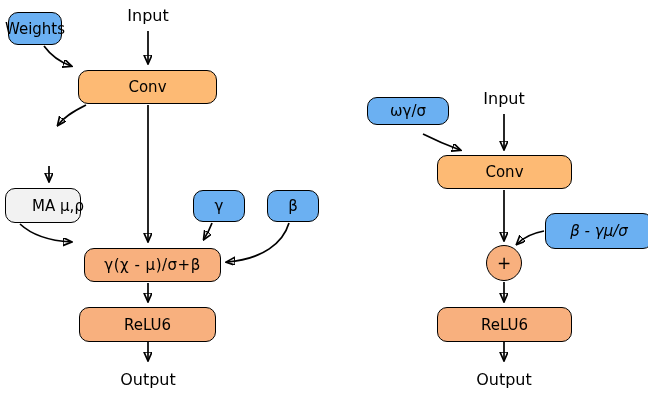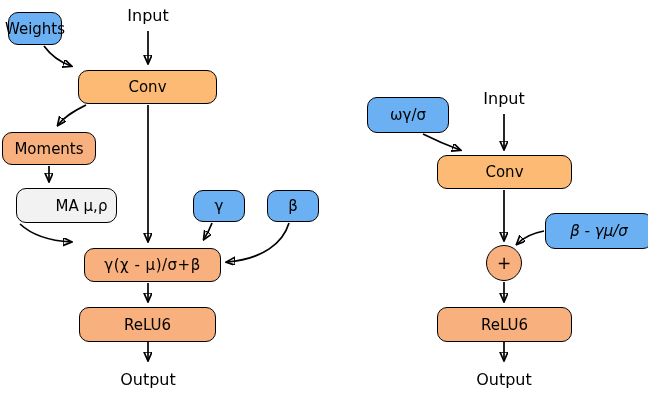--- a/index.html
+++ b/index.html
@@ -85,35 +85,34 @@
     <path d="M504 282 L504 301" marker-end="url(#ah)"></path>
     <path d="M504 342 L504 360" marker-end="url(#ah)"></path>
   </svg>
 
   <div class="flabel" style="left:118px; top:4px; width:60px; height:22px;">Input</div>
 
   <div class="node blue" style="left:8px; top:12px; width:54px; height:33px;">Weights</div>
 
   <div class="node green" style="left:78px; top:70px; width:139px; height:34px;">Conv</div>
 
-  <div class="node orange" style="left:2px; top:132px; width:94px; height:33px;">Moments</div>
 
-  <div class="node gray" style="left:16px; top:188px; width:101px; height:35px;padding-left:30px;">MA μ,ρ</div>
+  <div class="node gray" style="left:5px; top:188px; width:76px; height:35px;padding-left:30px;">MA μ,ρ</div>
 
   <div class="node blue" style="left:193px; top:190px; width:52px; height:32px;">γ</div>
 
   <div class="node blue" style="left:267px; top:190px; width:52px; height:32px;">β</div>
 
   <div class="node orange formula" style="left:84px; top:248px; width:137px; height:34px;">γ(χ - μ)/σ+β</div>
 
   <div class="node orange" style="left:79px; top:307px; width:137px; height:35px;">ReLU6</div>
 
   <div class="flabel" style="left:107px; top:366px; width:82px; height:26px;">Output</div>
 
-  <div class="node blue" style="left:367px; top:97px; width:82px; height:36px;">ωγ/σ</div>
+  <div class="node blue" style="left:367px; top:97px; width:82px; height:28px;">ωγ/σ</div>
 
   <div class="flabel" style="left:474px; top:87px; width:60px; height:22px;">Input</div>
 
   <div class="node green" style="left:437px; top:155px; width:135px; height:34px;">Conv</div>
 
   <div class="node blue" style="left:545px; top:213px; width:108px; height:36px;font-style:italic;">β - γμ/σ</div>
 
   <div class="node orange circle" style="left:486px; top:245px; width:36px; height:36px;">+</div>
 
   <div class="node orange" style="left:437px; top:307px; width:135px; height:35px;">ReLU6</div>

